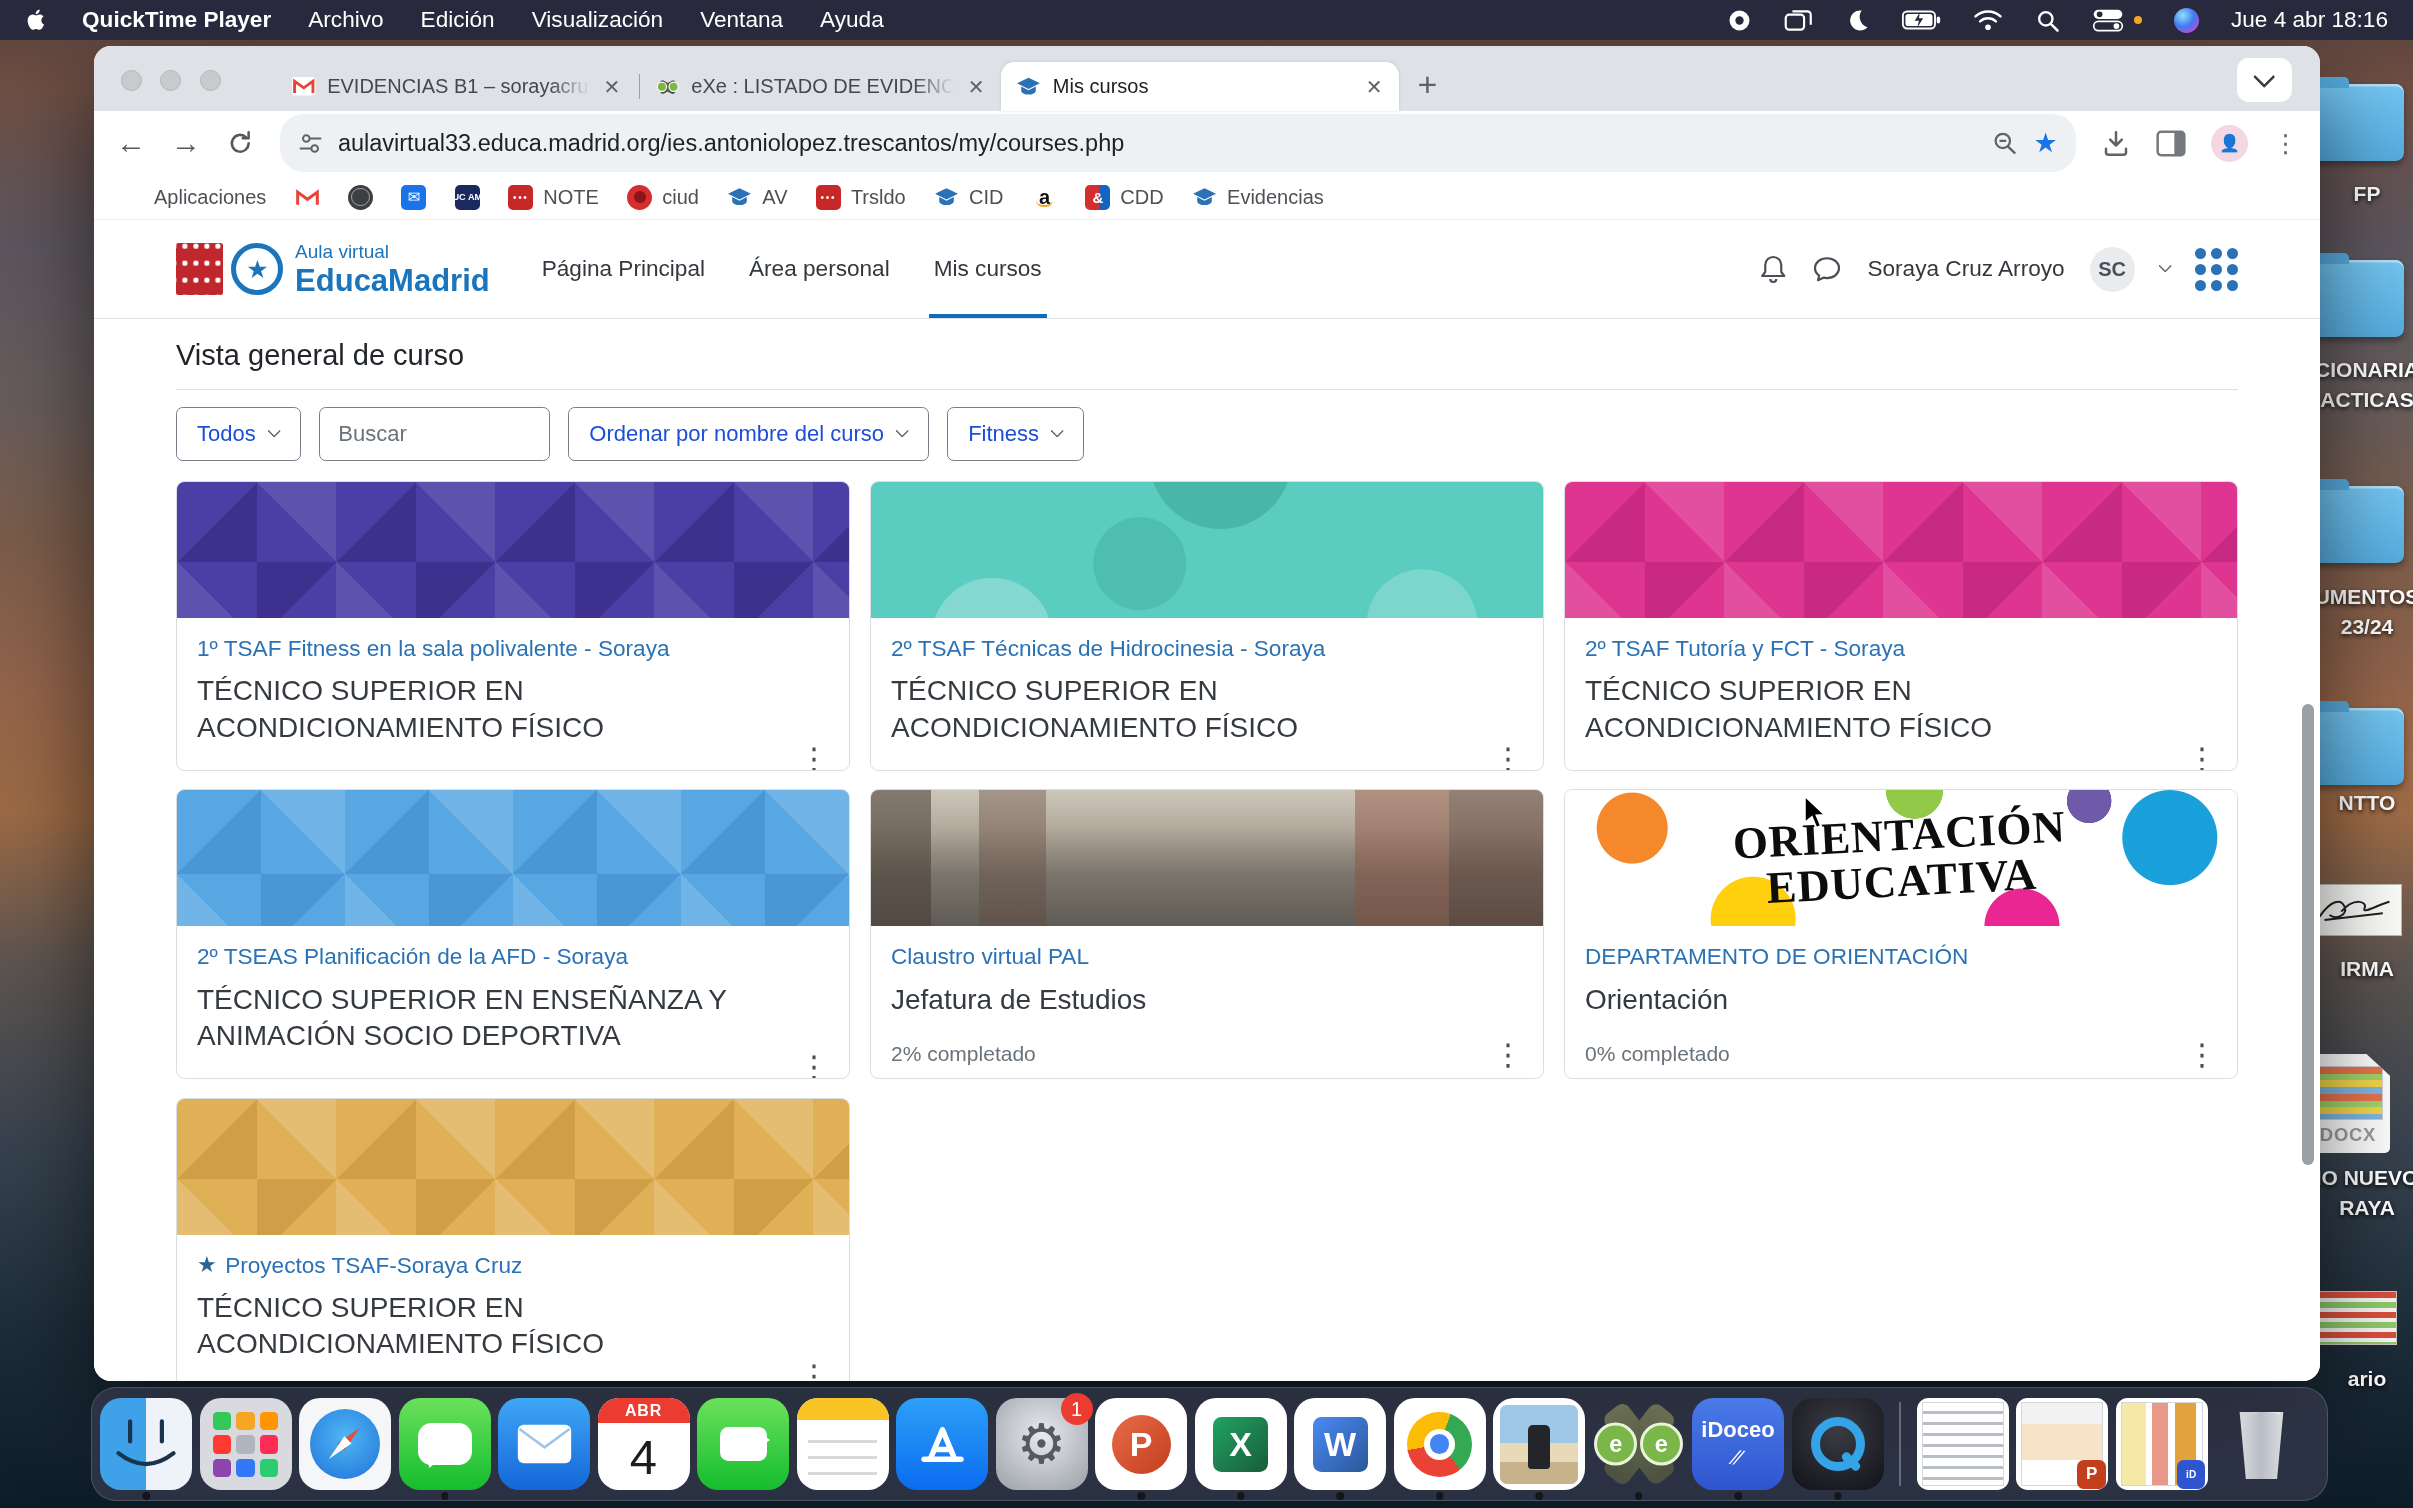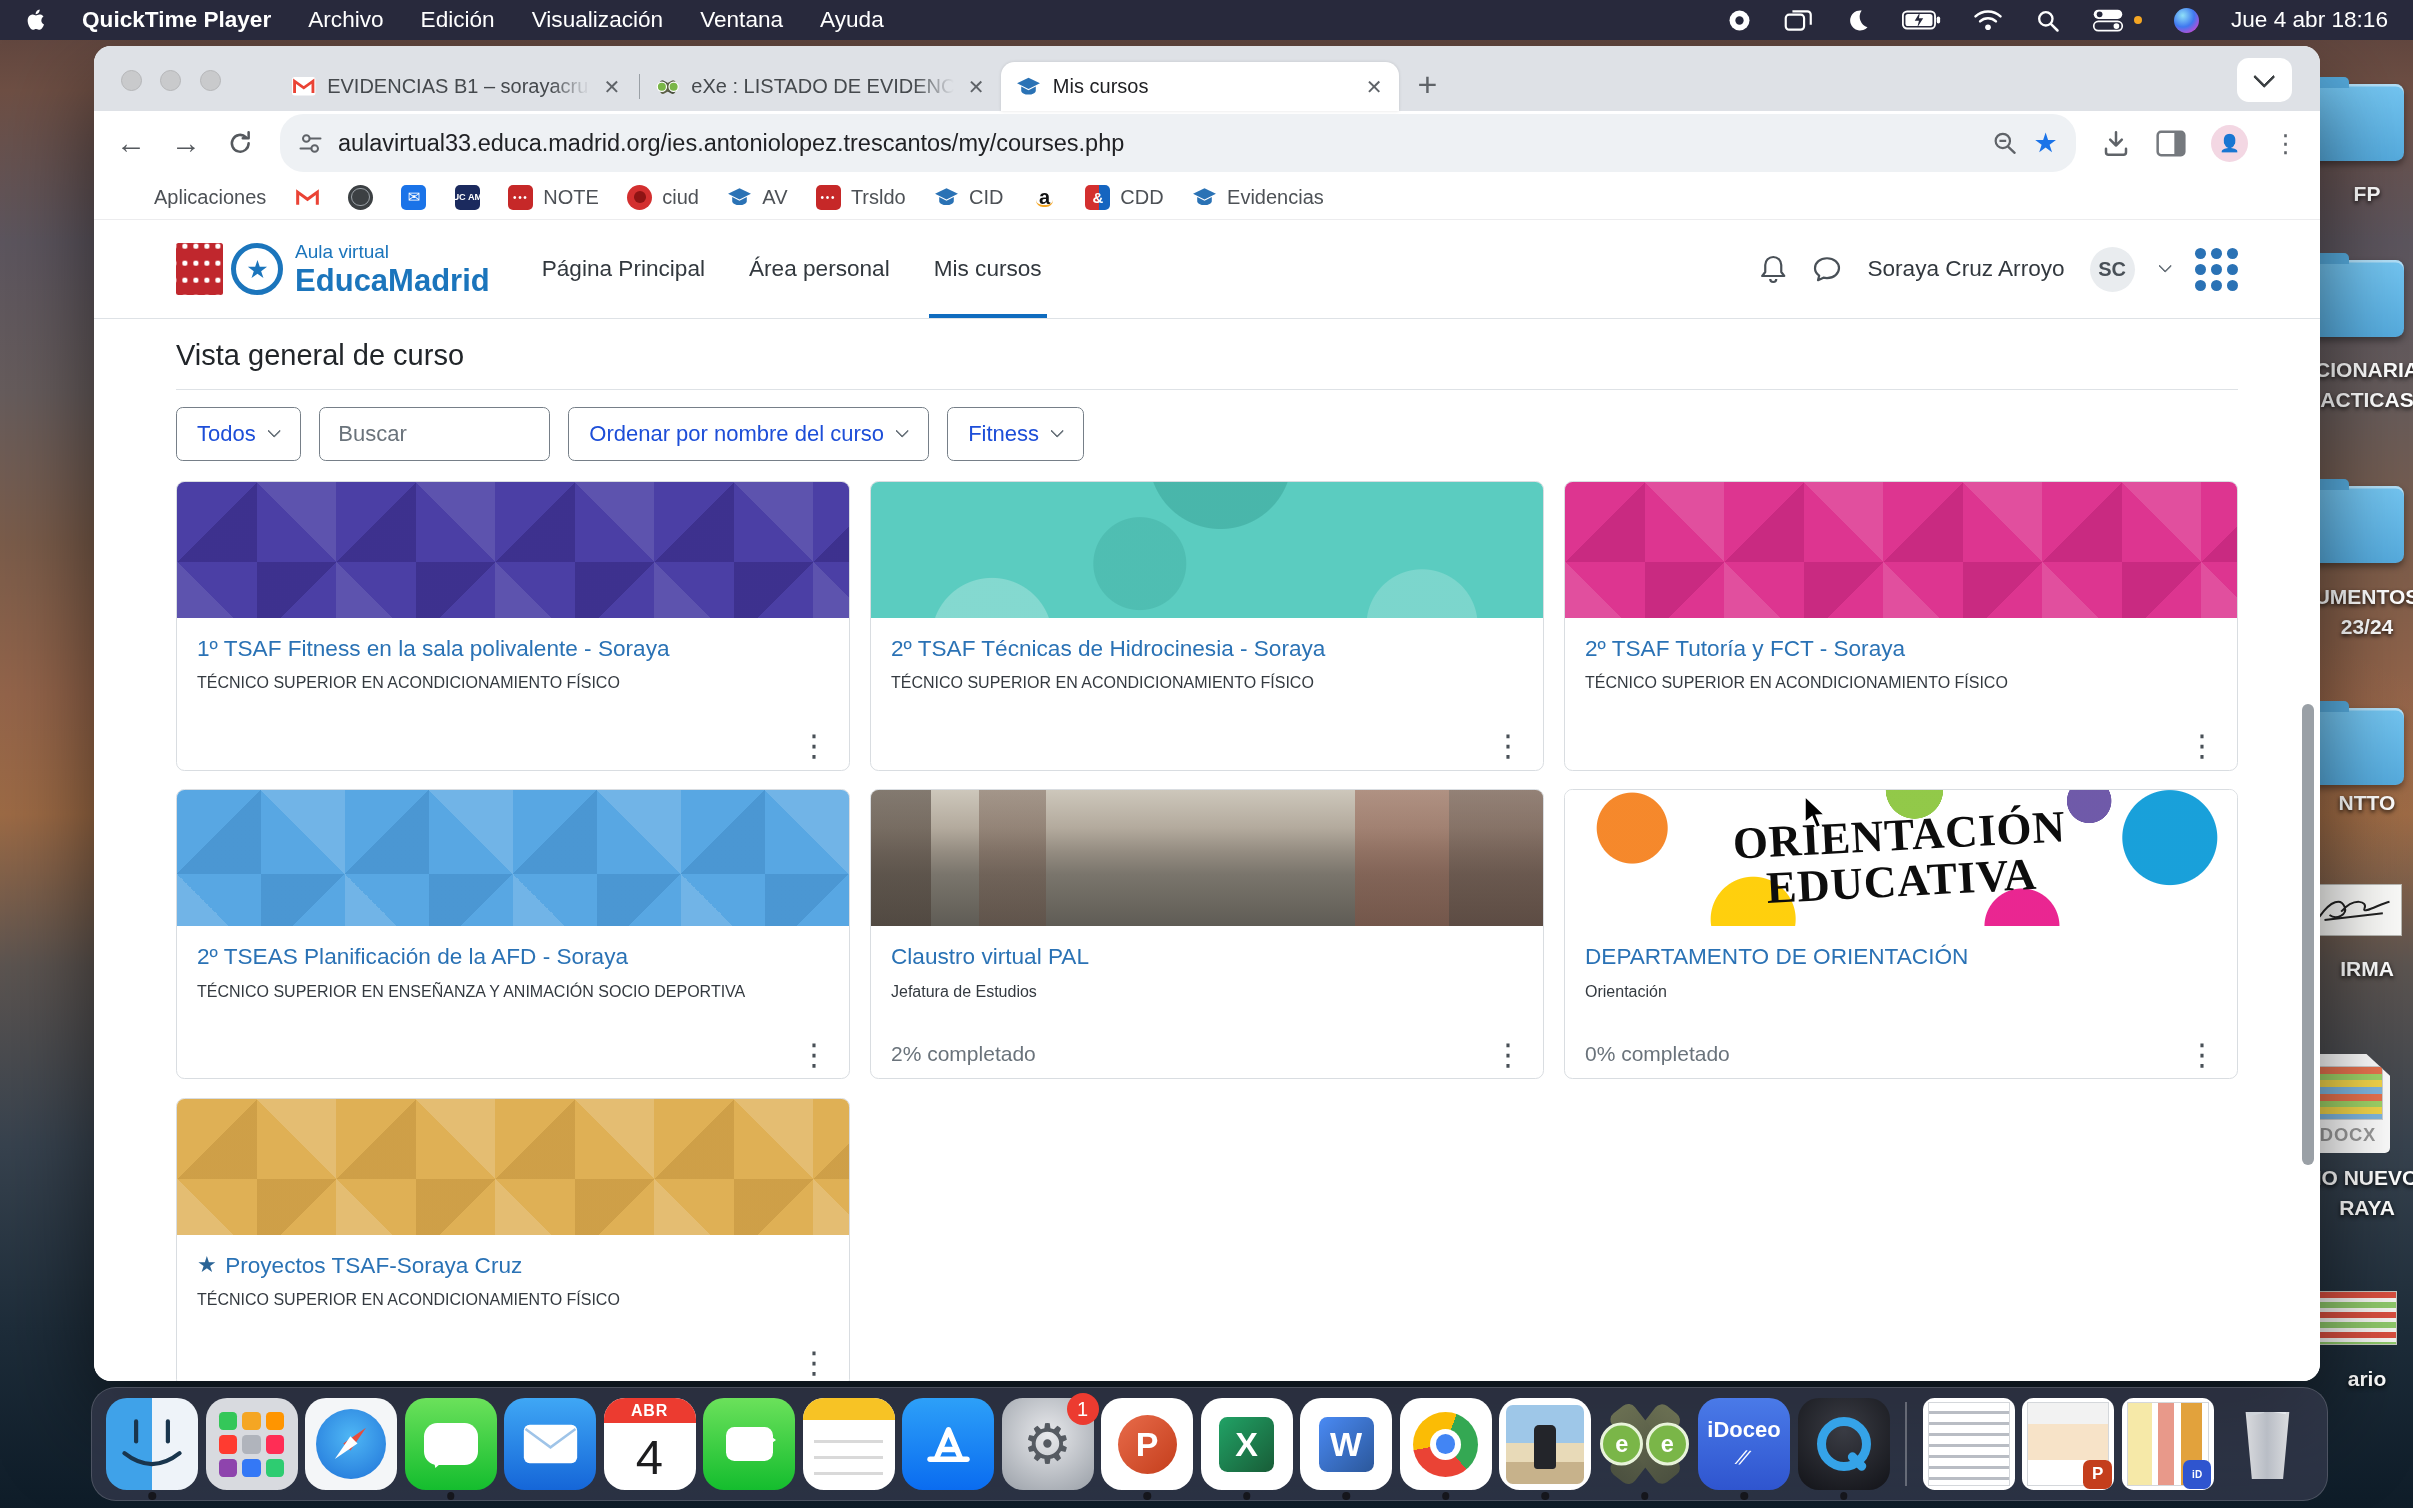--- a/index.html
+++ b/index.html
@@ -136,21 +136,21 @@
   .fsearch{width:231px;height:54px;border:0.8px solid #767f88;border-radius:6.7px;font-size:22px;color:#3b82f6;
     padding:0 18.4px;box-sizing:border-box;font-family:"Liberation Sans",sans-serif;outline:none;background:#fff;}
   .fsearch::placeholder{color:#6a737b;}
 
   .cards{margin-top:20px;display:grid;grid-template-columns:repeat(3,1fr);gap:18.4px 20px;}
   .card{border:0.8px solid #d9dde1;border-radius:8.4px;background:#fff;overflow:hidden;height:290px;
     display:flex;flex-direction:column;box-sizing:border-box;}
   .card-img{height:136px;flex:0 0 auto;position:relative;}
   .card-body{padding:17px 20px 11.7px;display:flex;flex-direction:column;flex:1;}
   .card-title{font-size:22.6px;color:#2a72b5;line-height:1.25;display:flex;align-items:flex-start;gap:8.4px;}
-  .card-cat{font-size:16px;color:#343a40;margin-top:10px;line-height:1.3;}
+  .card-cat{font-size:28px;color:#343a40;margin-top:10px;line-height:1.3;}
   .card-footer{margin-top:auto;display:flex;align-items:center;}
   .progress{font-size:21px;color:#6a737b;}
   .kebab{margin-left:auto;font-size:30px;color:#495057;line-height:25px;}
   .card-star{color:#2a6496;font-size:22px;line-height:25px;}
 
   .img-indigo{background-color:#4b3fa5;background-image:
     linear-gradient(45deg, rgba(255,255,255,.10) 25%, transparent 25% 75%, rgba(255,255,255,.10) 75%),
     linear-gradient(135deg, rgba(10,0,60,.22) 25%, transparent 25% 75%, rgba(10,0,60,.22) 75%);
     background-size:159px 159px;background-position:0 0,80px 80px;}
   .img-teal{background-color:#5bccc0;background-image:
@@ -185,21 +185,21 @@
     text-align:center;line-height:1.02;transform:rotate(-3deg);letter-spacing:0.8px;}
 
   .scroll-thumb{position:absolute;right:5.9px;top:658px;width:11.7px;height:461px;background:#9aa0a6;border-radius:5.9px;z-index:20;}
 
   
   .cursor{position:absolute;left:1803px;top:794px;z-index:70;}
 
   
   .dock{position:absolute;left:91px;right:85px;bottom:6.7px;height:114px;z-index:60;
     background:rgba(66,68,90,.55);border:0.8px solid rgba(255,255,255,.16);border-radius:25px;
-    display:flex;align-items:center;padding:0 14px;gap:7.5px;box-sizing:border-box;}
+    display:flex;align-items:center;padding:0 8px;gap:7.5px;box-sizing:border-box;}
   .dk{width:92px;height:92px;position:relative;flex:0 0 auto;}
   .tile{width:100%;height:100%;border-radius:21px;box-sizing:border-box;display:flex;align-items:center;justify-content:center;position:relative;overflow:hidden;}
   .run-dot{position:absolute;bottom:-9.2px;left:50%;transform:translateX(-50%);width:7.5px;height:7.5px;border-radius:50%;background:#15161c;}
   .badge{position:absolute;top:-5px;right:-5px;min-width:32px;height:32px;border-radius:16px;background:#ec3b30;color:#fff;
     font-size:20px;display:flex;align-items:center;justify-content:center;z-index:2;}
   .dock-sep{width:1.7px;height:84px;background:rgba(255,255,255,.28);margin:0 8.4px;flex:0 0 auto;}
 
   .t-finder{background:linear-gradient(90deg,#3fa2e9 50%,#eef3f9 50%);}
   .t-launchpad{background:#d8dadf;}
   .lp-grid{display:grid;grid-template-columns:repeat(3,18.4px);grid-auto-rows:18.4px;gap:5px;}

